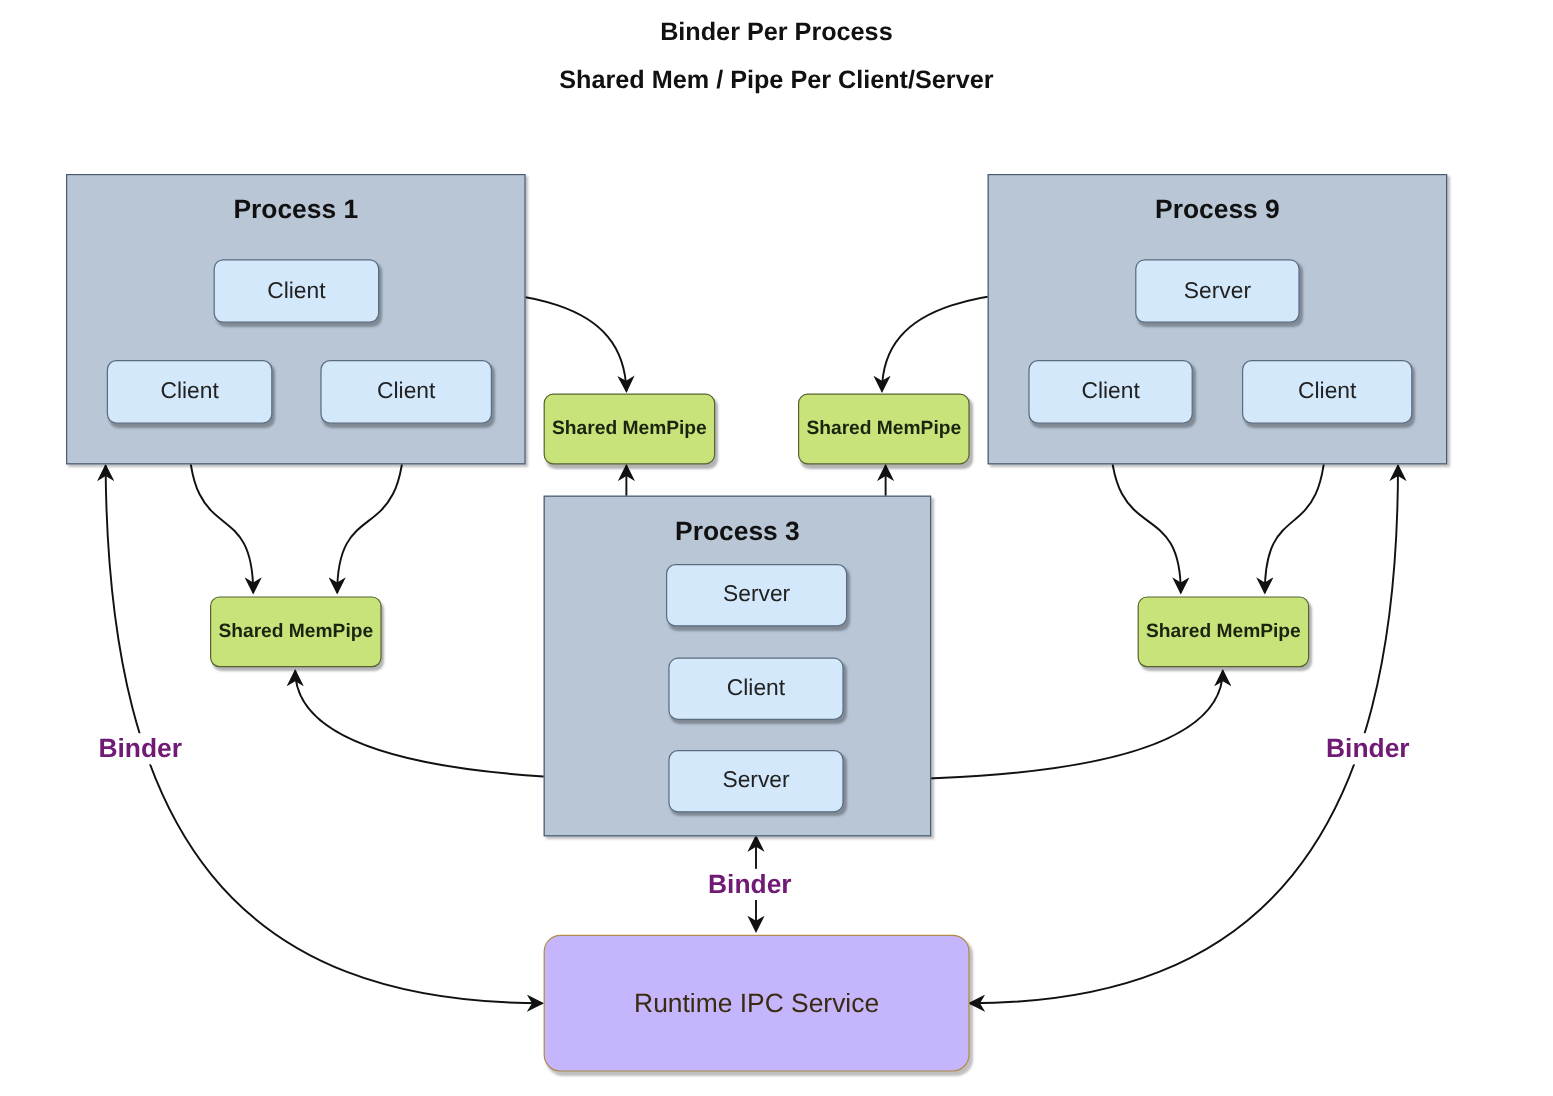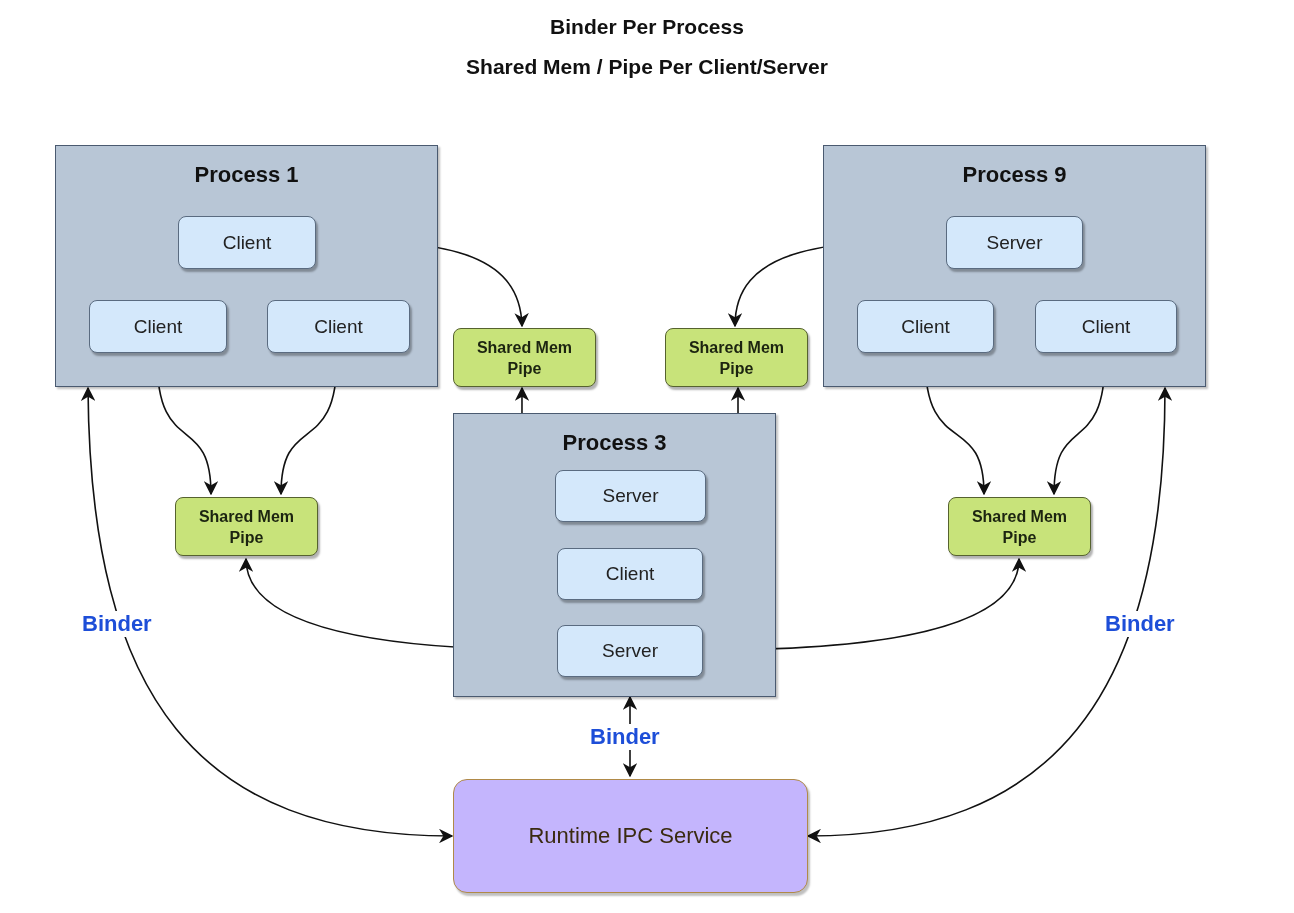--- a/index.html
+++ b/index.html
@@ -9,28 +9,28 @@
            font-weight: bold; font-size: 21px; color: #111; line-height: 34px; }
   .proc { position: absolute; background: #b8c6d6; border: 1.5px solid #4a5a70;
           box-shadow: 2px 2px 2px rgba(0,0,0,0.25); box-sizing: border-box; }
   .proc-label { position: absolute; left: 0; right: 0; text-align: center;
                 font-weight: bold; font-size: 22px; color: #111; top: 16px; }
   .node { position: absolute; background: #d4e8fb; border: 1.5px solid #5a6b80;
           border-radius: 8px; box-sizing: border-box; display: flex;
           align-items: center; justify-content: center; font-size: 19px; color: #222;
           box-shadow: 2px 3px 2px rgba(0,0,0,0.3); }
   .pipe { position: absolute; background: #c8e37a; border: 1.5px solid #56622f;
-          border-radius: 8px; box-sizing: border-box; display: flex; flex-direction: column;
+          border-radius: 8px; box-sizing: border-box; display: flex; flex-direction: row;
           align-items: center; justify-content: center; font-size: 16px; font-weight: bold;
           color: #1c2410; line-height: 21px; box-shadow: 2px 3px 2px rgba(0,0,0,0.3); }
   .runtime { position: absolute; background: #c4b5fd; border: 1.5px solid #b08a48;
              border-radius: 14px; box-sizing: border-box; display: flex;
              align-items: center; justify-content: center; font-size: 22px; color: #3a2a10;
              box-shadow: 2px 3px 2px rgba(0,0,0,0.25); }
-  .edge-label { position: absolute; font-weight: bold; font-size: 22px; color: #1d4ed8;
+  .edge-label { position: absolute; font-weight: bold; font-size: 22px; color: #701a75;
                 background: #ffffff; padding: 0 2px; }
   svg#edges { position: absolute; left: 0; top: 0; }
 </style>
 </head>
 <body>
 
 <div class="title" style="top:10px;">Binder Per Process</div>
 <div class="title" style="top:50px;">Shared Mem / Pipe Per Client/Server</div>
 
 <svg id="edges" width="1294" height="913">

